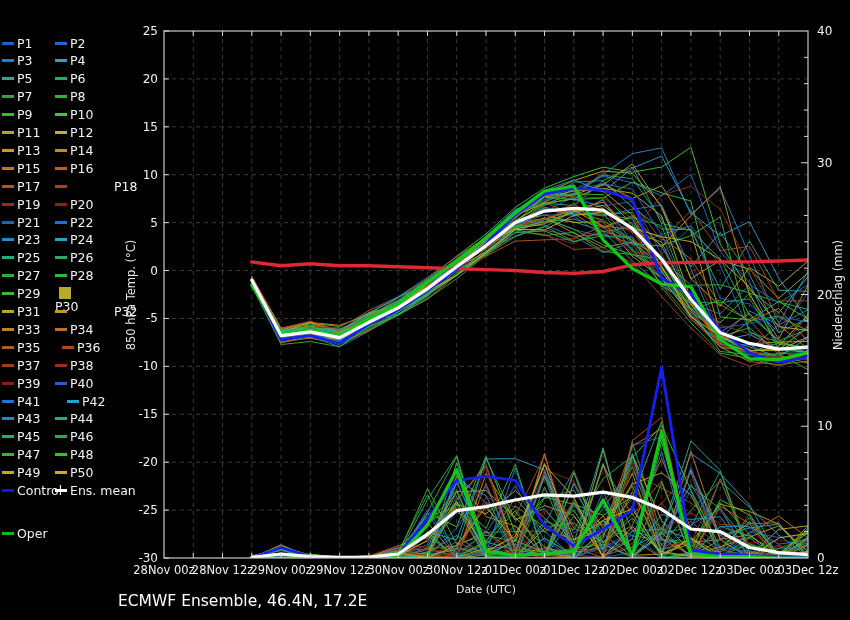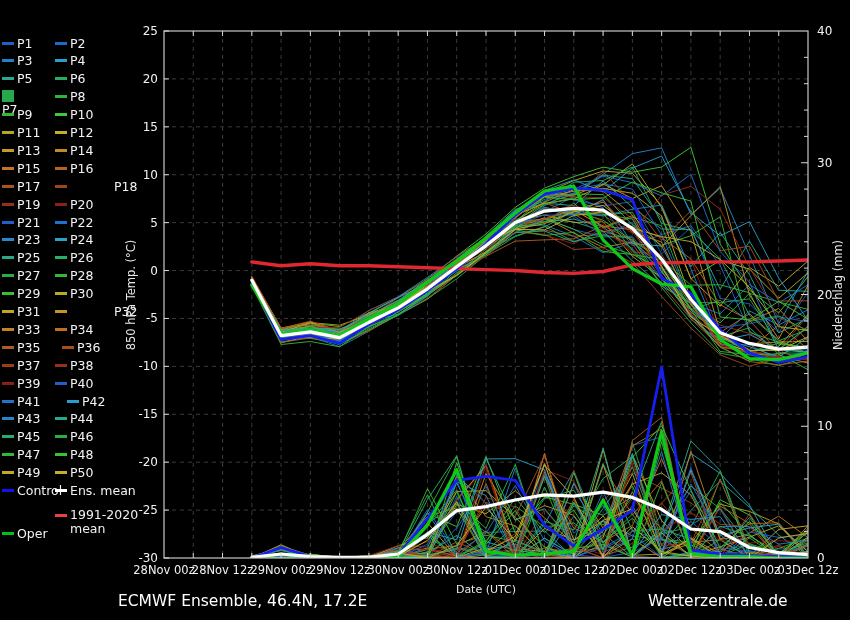--- a/index.html
+++ b/index.html
@@ -309,21 +309,21 @@
         <span class="lg-label">P4</span>
       </div>
       <div class="lg-item" style="left: 0px; top: 71.8px;">
         <span class="lg-swatch" style="background: rgb(40, 168, 144);"></span>
         <span class="lg-label">P5</span>
       </div>
       <div class="lg-item" style="left: 53px; top: 71.8px;">
         <span class="lg-swatch" style="background: rgb(40, 172, 96);"></span>
         <span class="lg-label">P6</span>
       </div>
-      <div class="lg-item" style="left: 0px; top: 89.7px; flex-direction: column;">
+      <div class="lg-item" style="left: 0px; top: 89.7px;">
         <span class="lg-swatch" style="background: rgb(40, 168, 72);"></span>
         <span class="lg-label">P7</span>
       </div>
       <div class="lg-item" style="left: 53px; top: 89.7px;">
         <span class="lg-swatch" style="background: rgb(48, 180, 56);"></span>
         <span class="lg-label">P8</span>
       </div>
       <div class="lg-item" style="left: 0px; top: 107.6px;">
         <span class="lg-swatch" style="background: rgb(52, 188, 48);"></span>
         <span class="lg-label">P9</span>
@@ -401,21 +401,21 @@
         <span class="lg-label">P27</span>
       </div>
       <div class="lg-item" style="left: 53px; top: 268.7px;">
         <span class="lg-swatch" style="background: rgb(48, 184, 56);"></span>
         <span class="lg-label">P28</span>
       </div>
       <div class="lg-item" style="left: 0px; top: 286.6px;">
         <span class="lg-swatch" style="background: rgb(56, 192, 48);"></span>
         <span class="lg-label">P29</span>
       </div>
-      <div class="lg-item" style="left: 53px; top: 286.6px;">
+      <div class="lg-item" style="left: 53px; top: 286.6px; flex-direction: column;">
         <span class="lg-swatch" style="background: rgb(180, 172, 36);"></span>
         <span class="lg-label">P30</span>
       </div>
       <div class="lg-item" style="left: 0px; top: 304.5px;">
         <span class="lg-swatch" style="background: rgb(192, 164, 36);"></span>
         <span class="lg-label">P31</span>
       </div>
       <div class="lg-item" style="left: 53px; top: 304.5px; gap: 44px;">
         <span class="lg-swatch" style="background: rgb(196, 148, 36);"></span>
         <span class="lg-label">P32</span>
@@ -492,31 +492,25 @@
         <span class="lg-swatch" style="background: rgb(196, 176, 40);"></span>
         <span class="lg-label">P50</span>
       </div>
       <div class="lg-item" style="left: 0px; top: 483.5px;">
         <span class="lg-swatch" style="background: rgb(18, 18, 238);"></span>
         <span class="lg-label">Control</span>
       </div>
       <div class="lg-item" style="left: 53px; top: 483.5px;">
         <span class="lg-swatch" style="background: rgb(255, 255, 255);"></span>
         <span class="lg-label">Ens. mean</span>
-      </div>
-      <div id="clim-entry" style="left: 53px; top: 508px;">
-        <span class="lg-swatch" style="background: rgb(238, 64, 64);"></span>
-        <span id="clim-text" style="white-space: pre;">1991-2020
-mean</span>
       </div>
       <div class="lg-item" style="left: 0px; top: 526px;">
         <span class="lg-swatch" style="background: rgb(0, 192, 24);"></span>
         <span class="lg-label">Oper</span>
       </div>
     </div>
 
   <div id="left-axis-title" class="axis-title">850 hPa Temp. (°C)</div>
   <div id="right-axis-title" class="axis-title">Niederschlag (mm)</div>
   <div id="date-axis-title">Date (UTC)</div>
 
   <div id="footer-left">ECMWF Ensemble, 46.4N, 17.2E</div>
-  <div id="footer-right">Wetterzentrale.de</div>
 </div>
 
 </body></html>

